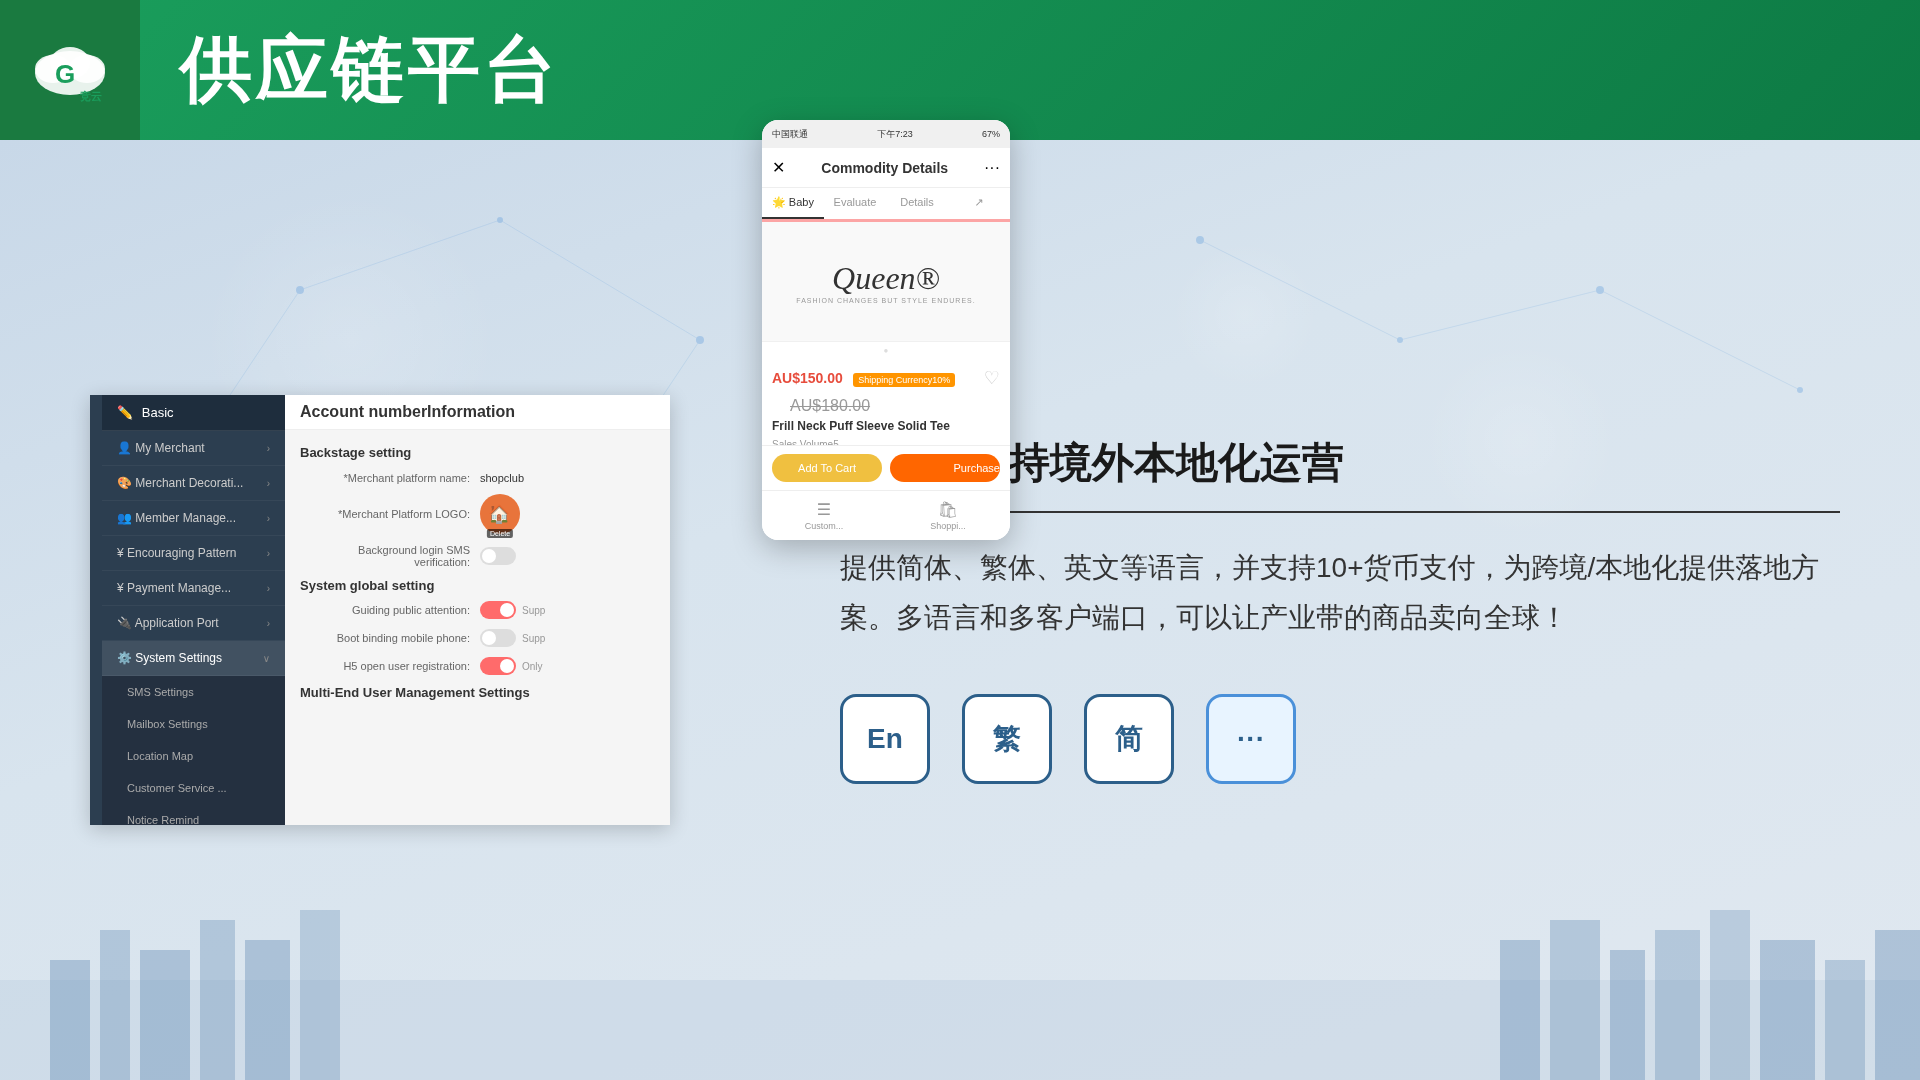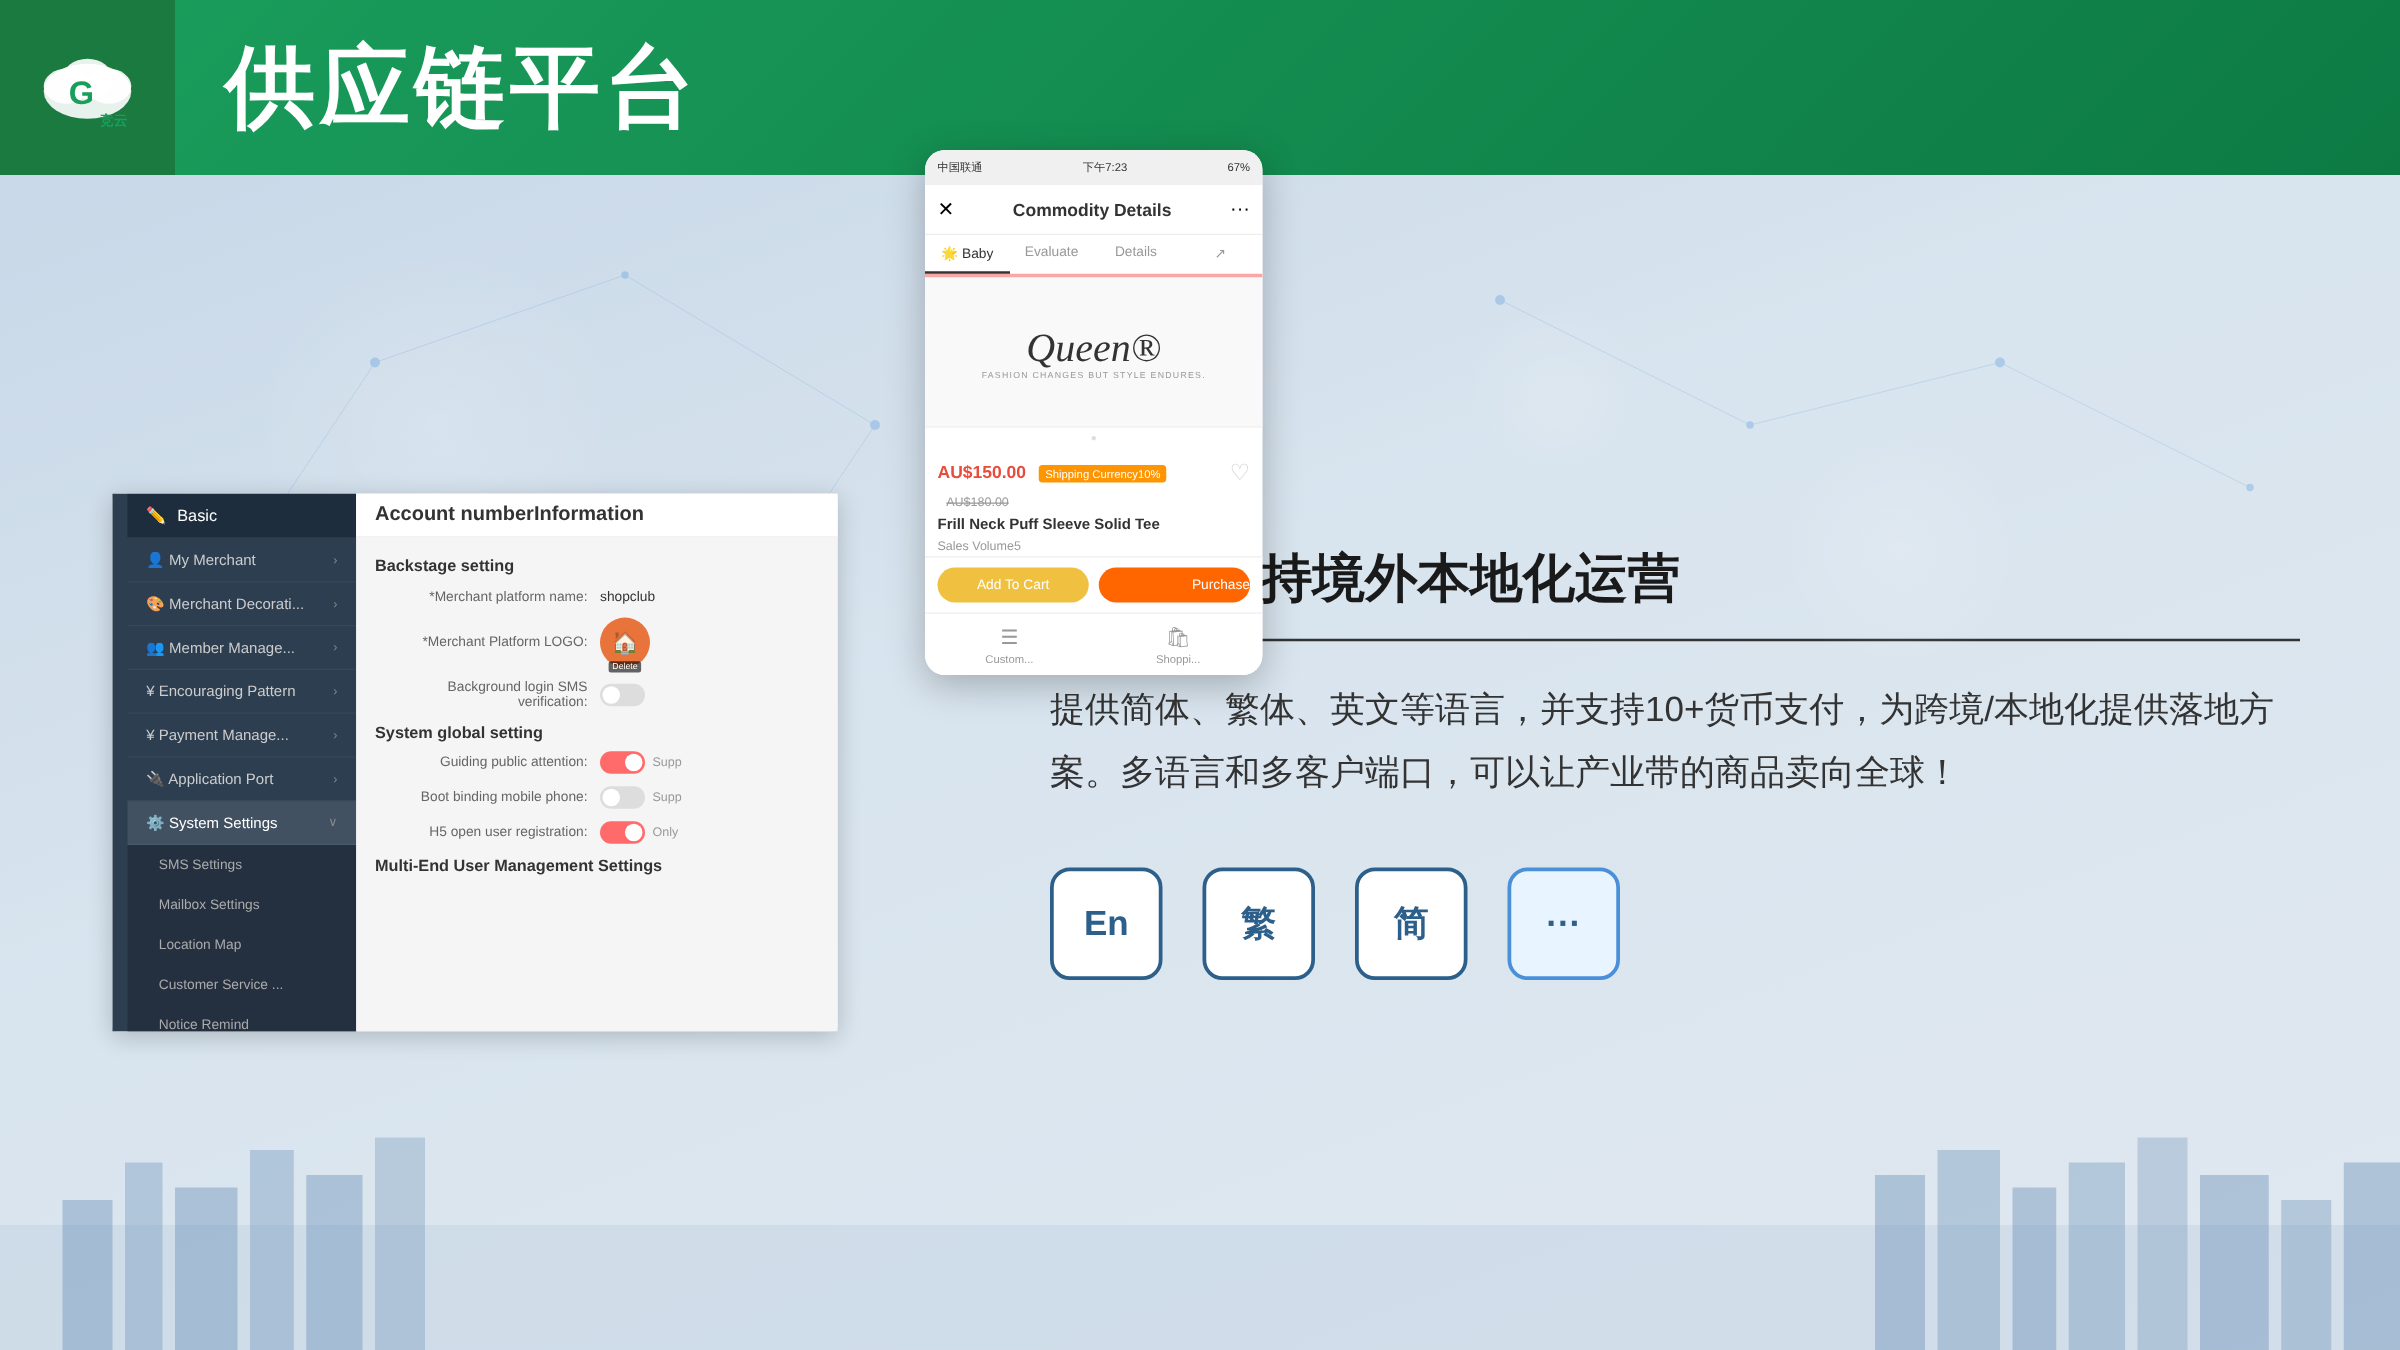--- a/index.html
+++ b/index.html
@@ -227,21 +227,21 @@
       color: #333;
       margin-top: 10px;
       margin-bottom: 8px;
     }
 
     
     .phone-mockup {
       position: absolute;
       right: -250px;
       top: -20px;
-      width: 270px;
+      width: 248px;
       height: 420px;
       background: white;
       border-radius: 16px;
       box-shadow: 0 8px 30px rgba(0,0,0,0.25);
       overflow: hidden;
       z-index: 20;
     }
     .phone-status-bar {
       height: 28px;
       background: #f0f0f0;
@@ -317,24 +317,24 @@
     }
     .shipping-badge {
       background: #ff9500;
       color: white;
       font-size: 9px;
       padding: 2px 5px;
       border-radius: 3px;
       margin-left: 6px;
     }
     .price-original {
-      font-size: 10px;
+      font-size: 16px;
       color: #999;
       text-decoration: line-through;
-      padding: 0 17px;
+      padding: 0 28px;
     }
     .heart-icon {
       color: #ccc;
       font-size: 18px;
     }
     .phone-product-name {
       padding: 4px 10px;
       font-size: 12px;
       color: #333;
       font-weight: bold;

